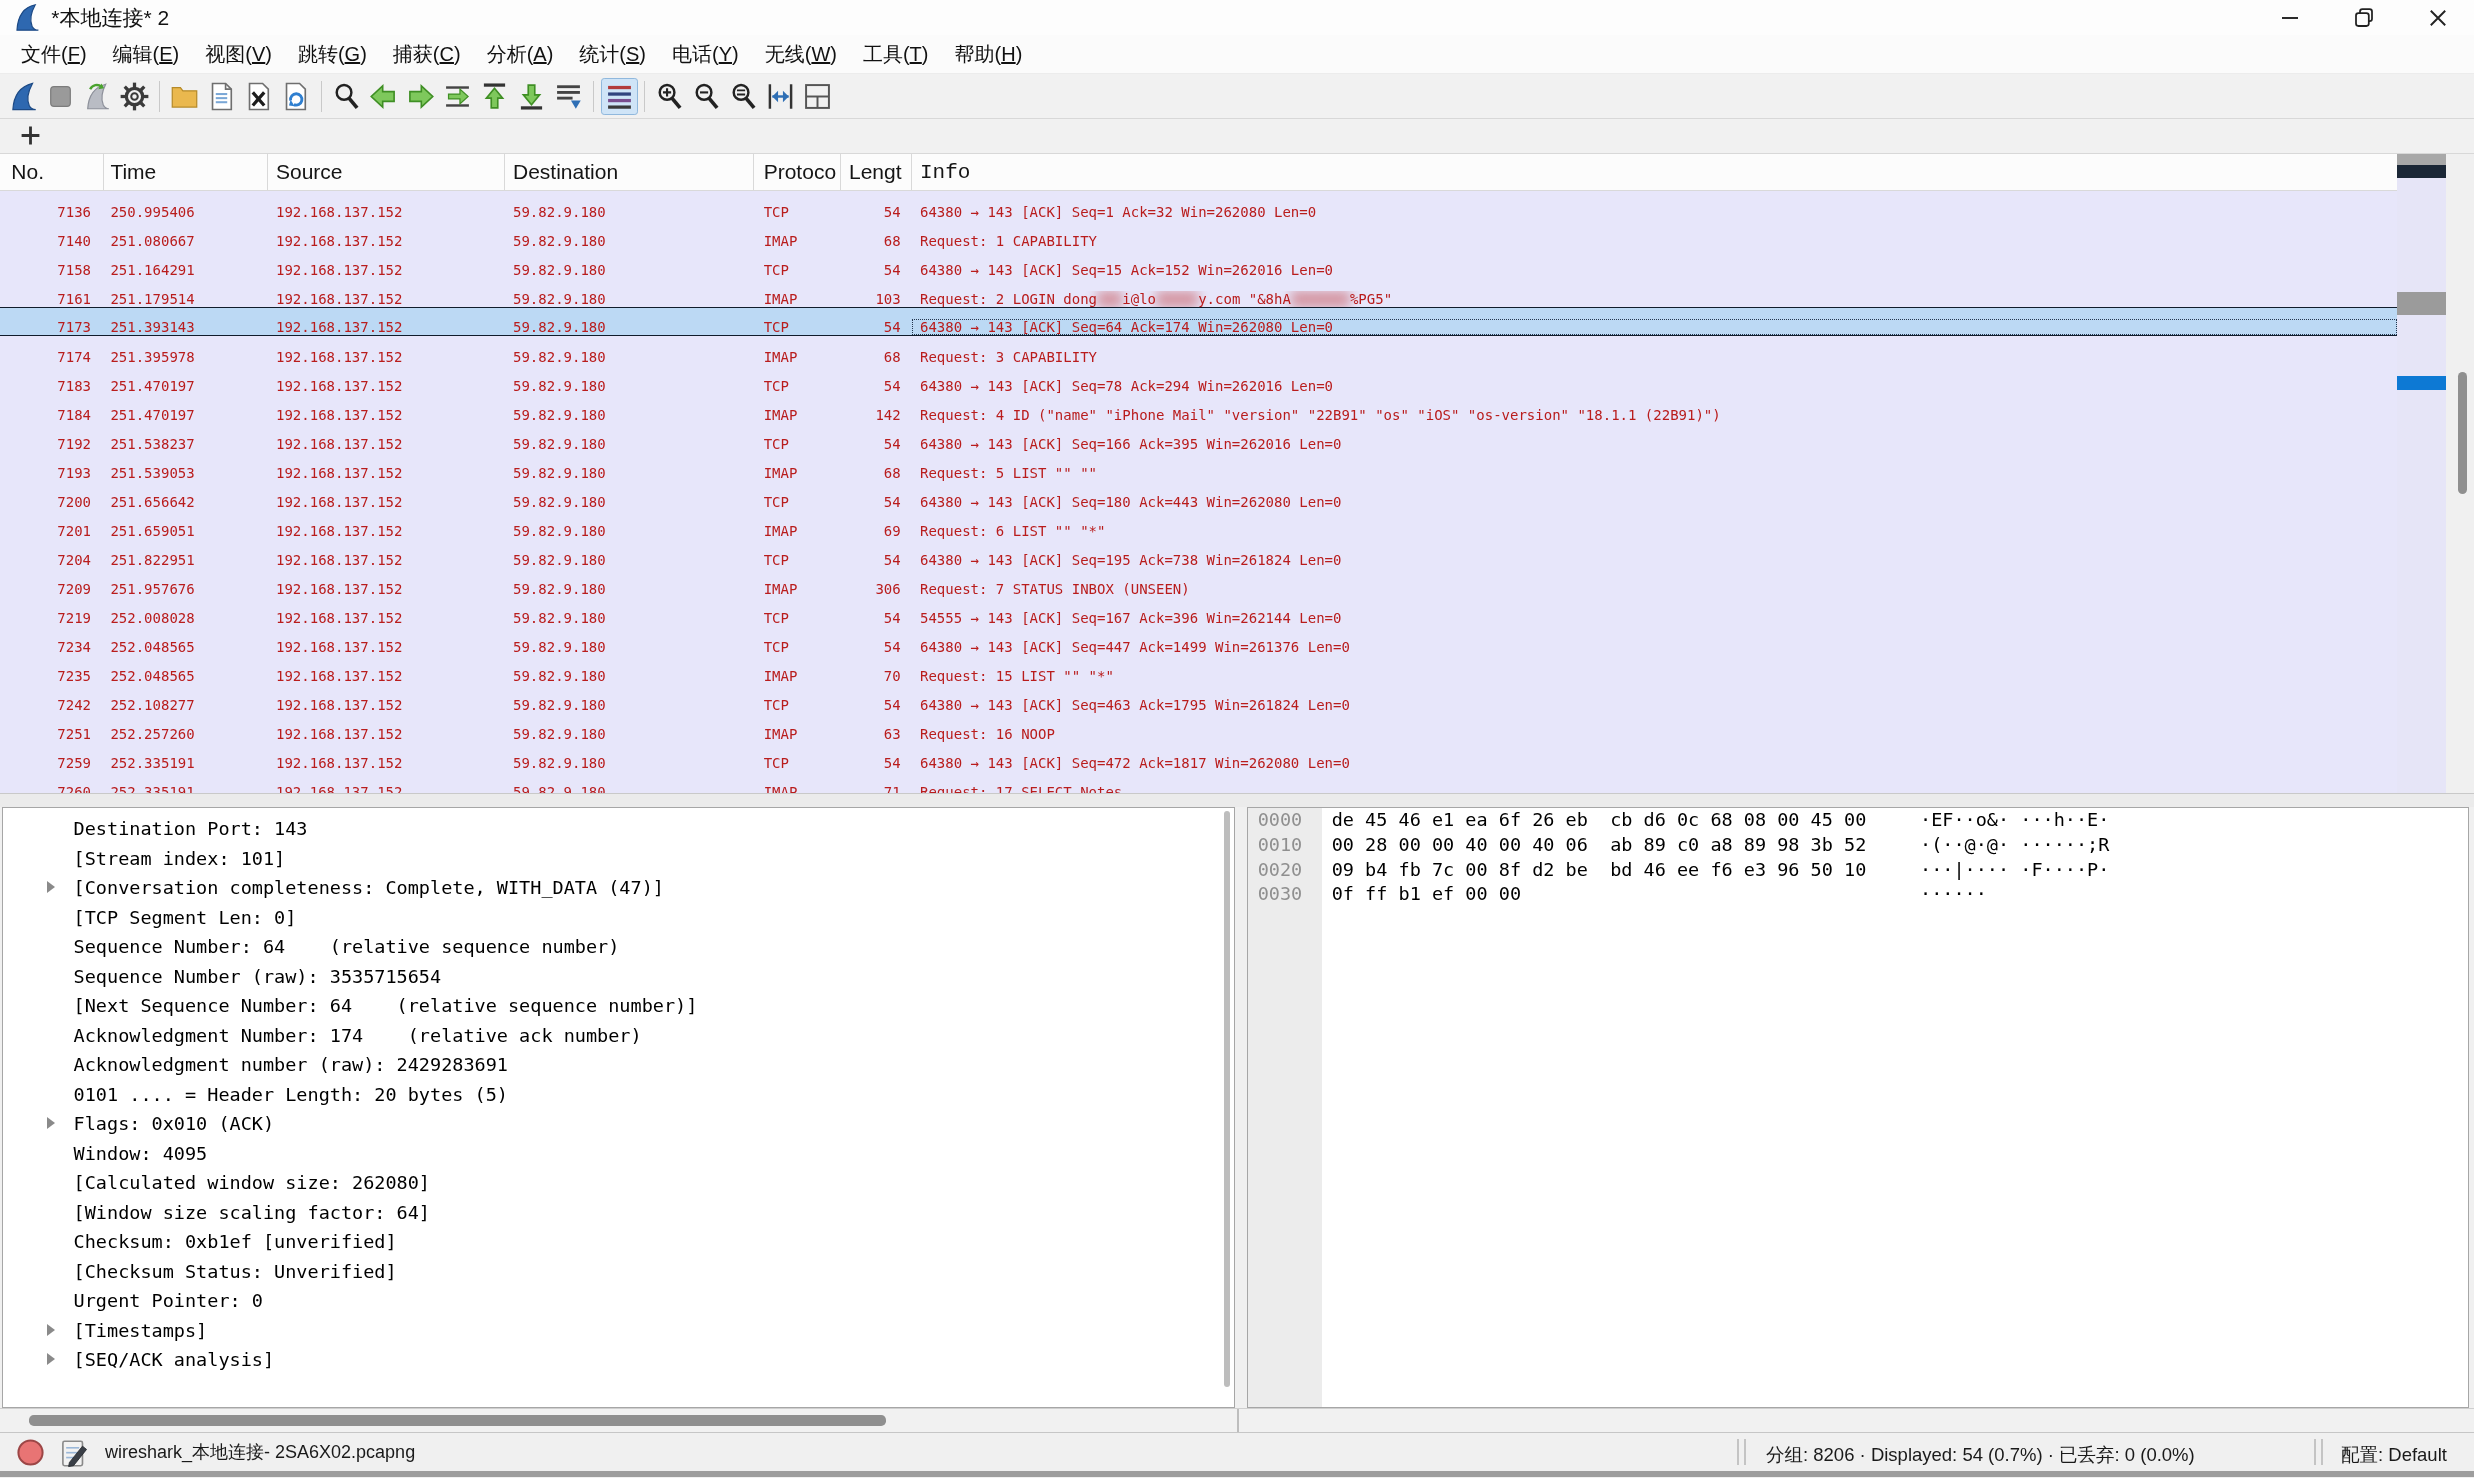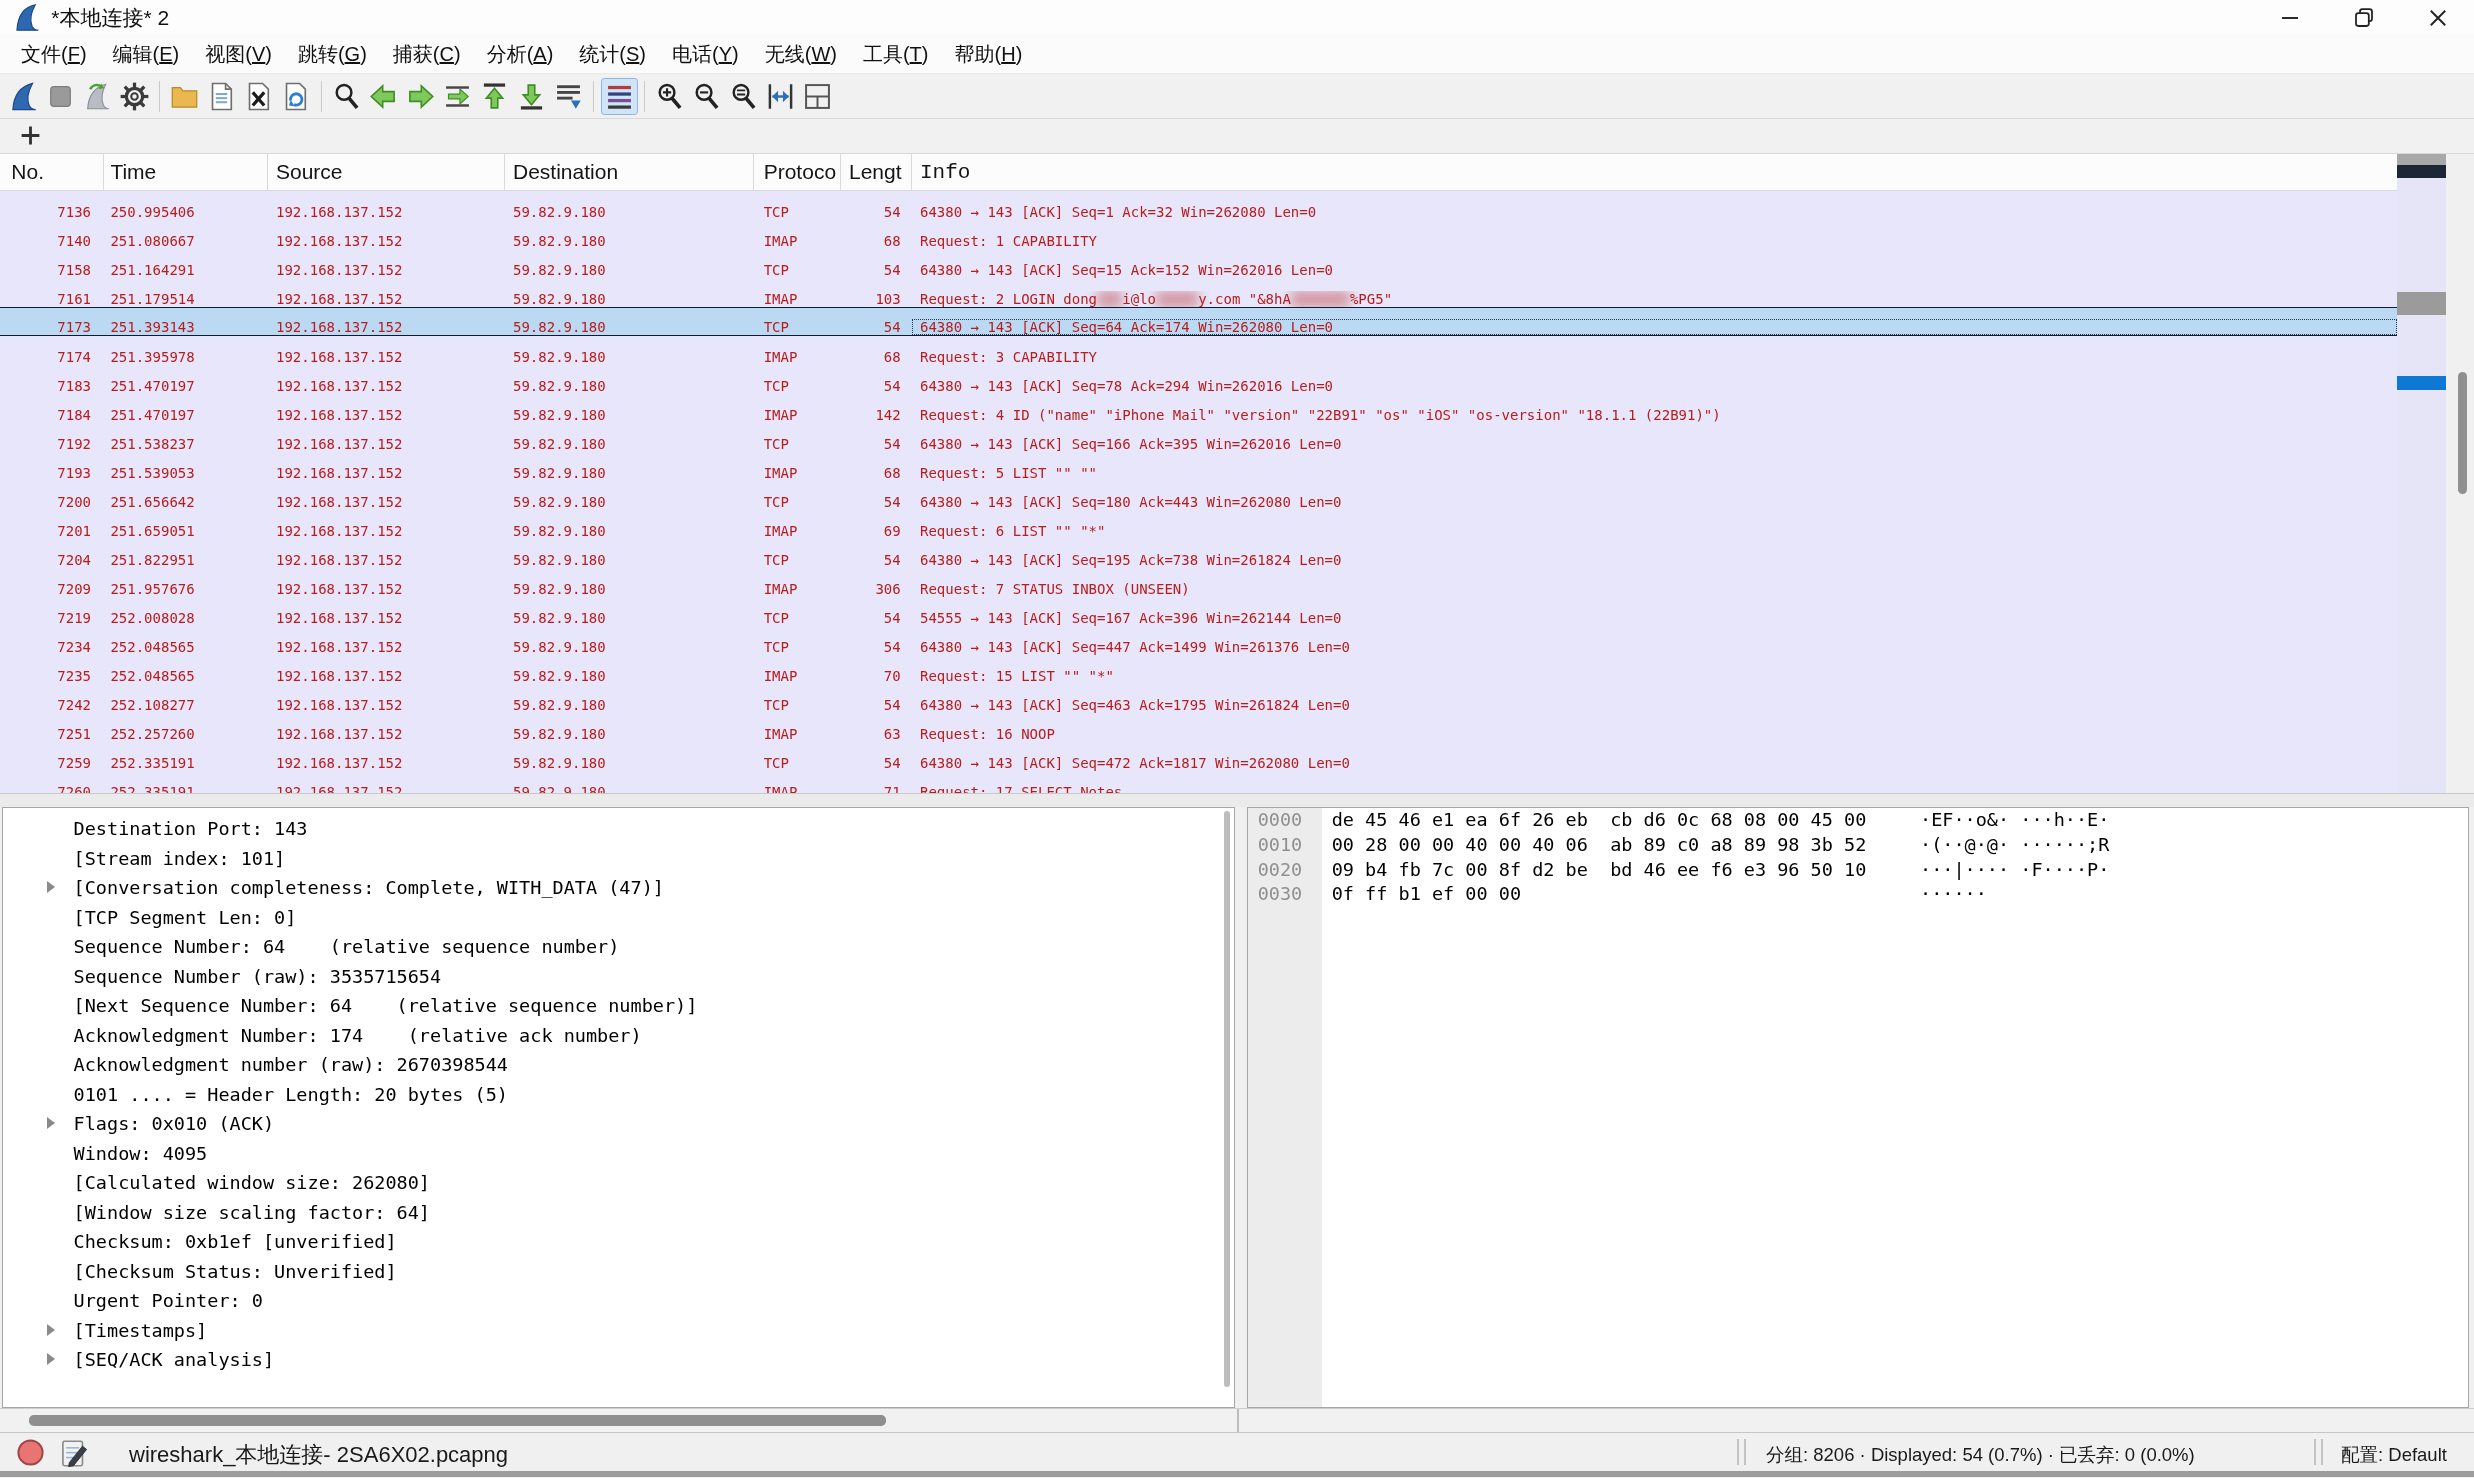--- a/index.html
+++ b/index.html
@@ -91,21 +91,21 @@
   .hascii { color:#000; }
 
   
   .hscroll-strip { height:24px; background:#f1f1f1; position:relative; flex:none; border-top:0.8px solid #cfcfcf;}
   .hs-thumb { position:absolute; left:29px; top:6.4px; width:857px; height:10.5px; background:#8f8f8f; border-radius:4.8px;}
   .hs-right-border { position:absolute; left:1237px; top:0; width:1.6px; height:24px; background:#bdbdbd;}
 
   
   .statusbar { height:39px; background:#f0f0f0; border-top:0.8px solid #c6c6c6; position:relative; flex:none;}
   .sb-icon { position:absolute; top:5.6px; }
-  .sb-file { position:absolute; left:105px; top:7.3px; font-size:22px; color:#1a1a1a; white-space:nowrap;margin-left:24px;}
+  .sb-file { position:absolute; left:105px; top:7.3px; font-size:18px; color:#1a1a1a; white-space:nowrap;}
   .sb-sep { position:absolute; top:6.4px; width:1.6px; height:26px; background:#c4c4c4;}
   .sb-packets { position:absolute; left:1766px; top:8.9px; font-size:18.5px; color:#1a1a1a; white-space:nowrap;}
   .sb-profile { position:absolute; left:2341px; top:8.9px; font-size:18.5px; color:#1a1a1a; white-space:nowrap;}
   .bottom-strip { height:6.4px; background:#9d9d9d; flex:none;}
 </style>
 </head>
 <body>
 
 <div id="root">
 
@@ -616,21 +616,21 @@
           <span>[Next Sequence Number: 64    (relative sequence number)]</span>
         </div>
 
         <div class="dl">
           
           <span>Acknowledgment Number: 174    (relative ack number)</span>
         </div>
 
         <div class="dl">
           
-          <span>Acknowledgment number (raw): 2670398544</span>
+          <span>Acknowledgment number (raw): 2429283691</span>
         </div>
 
         <div class="dl">
           
           <span>0101 .... = Header Length: 20 bytes (5)</span>
         </div>
 
         <div class="dl exp">
           <span class="chev"></span>
           <span>Flags: 0x010 (ACK)</span>

